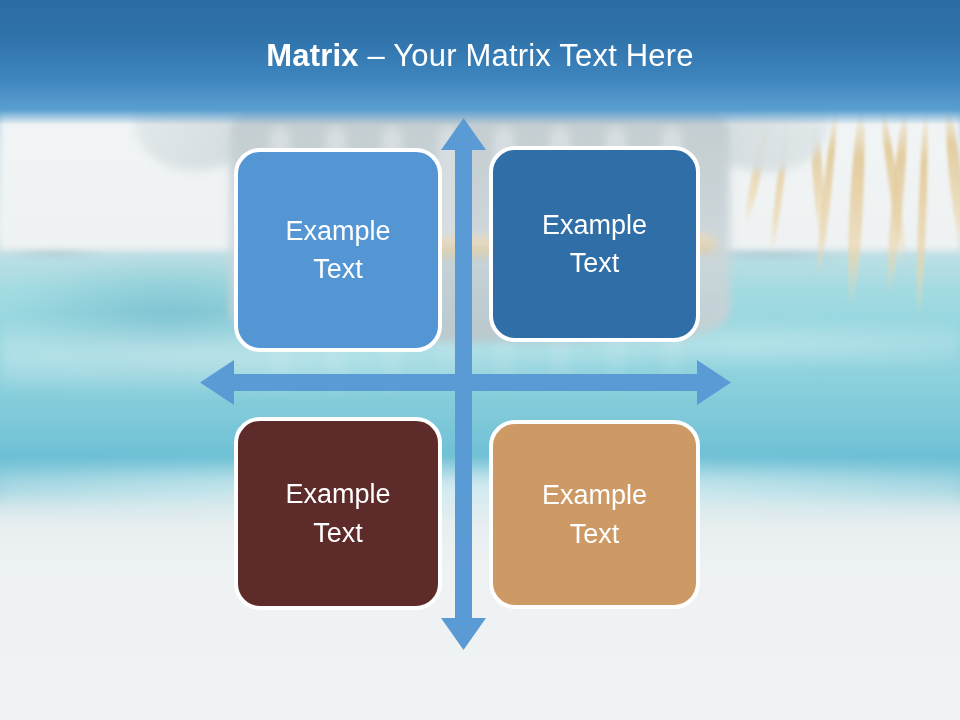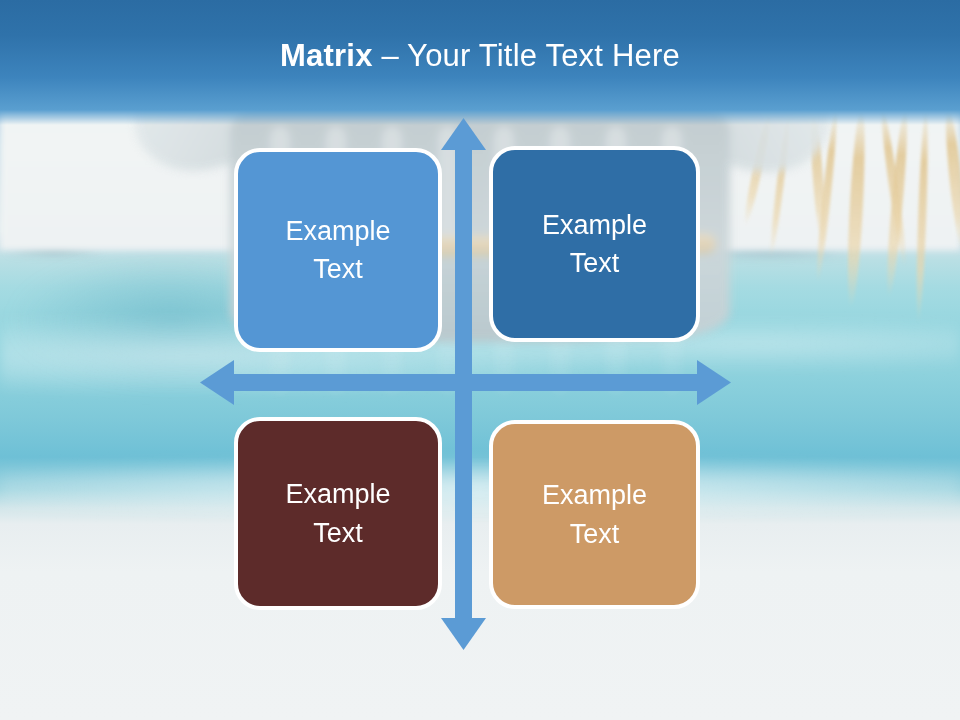--- a/index.html
+++ b/index.html
@@ -200,21 +200,21 @@
       <div class="chair-slat" style="left:264px;"></div>
       <div class="chair-slat" style="left:320px;"></div>
       <div class="chair-slat" style="left:376px;"></div>
       <div class="chair-slat" style="left:432px;"></div>
     </div>
     <div class="chair-seat"></div>
     <div class="chair-rail"></div>
   </div>
 
   <div class="title-band"></div>
-  <div class="slide-title"><span class="strong">Matrix</span><span class="rest"> – Your Title Text Here</span></div>
+  <div class="slide-title"><span class="strong">Matrix</span><span class="rest"> – Your Matrix Text Here</span></div>
 
   <svg class="axes" width="960" height="720" viewBox="0 0 960 720">
     <g>
       <rect x="455" y="134" width="17" height="498" fill="#5b9bd5"></rect>
       <polygon points="463.5,118 486,150 441,150" fill="#5b9bd5"></polygon>
       <polygon points="463.5,650 441,618 486,618" fill="#5b9bd5"></polygon>
     </g>
     <g>
       <rect x="218" y="374" width="496" height="17" fill="#5b9bd5"></rect>
       <polygon points="200,382.5 234,360 234,405" fill="#5b9bd5"></polygon>

